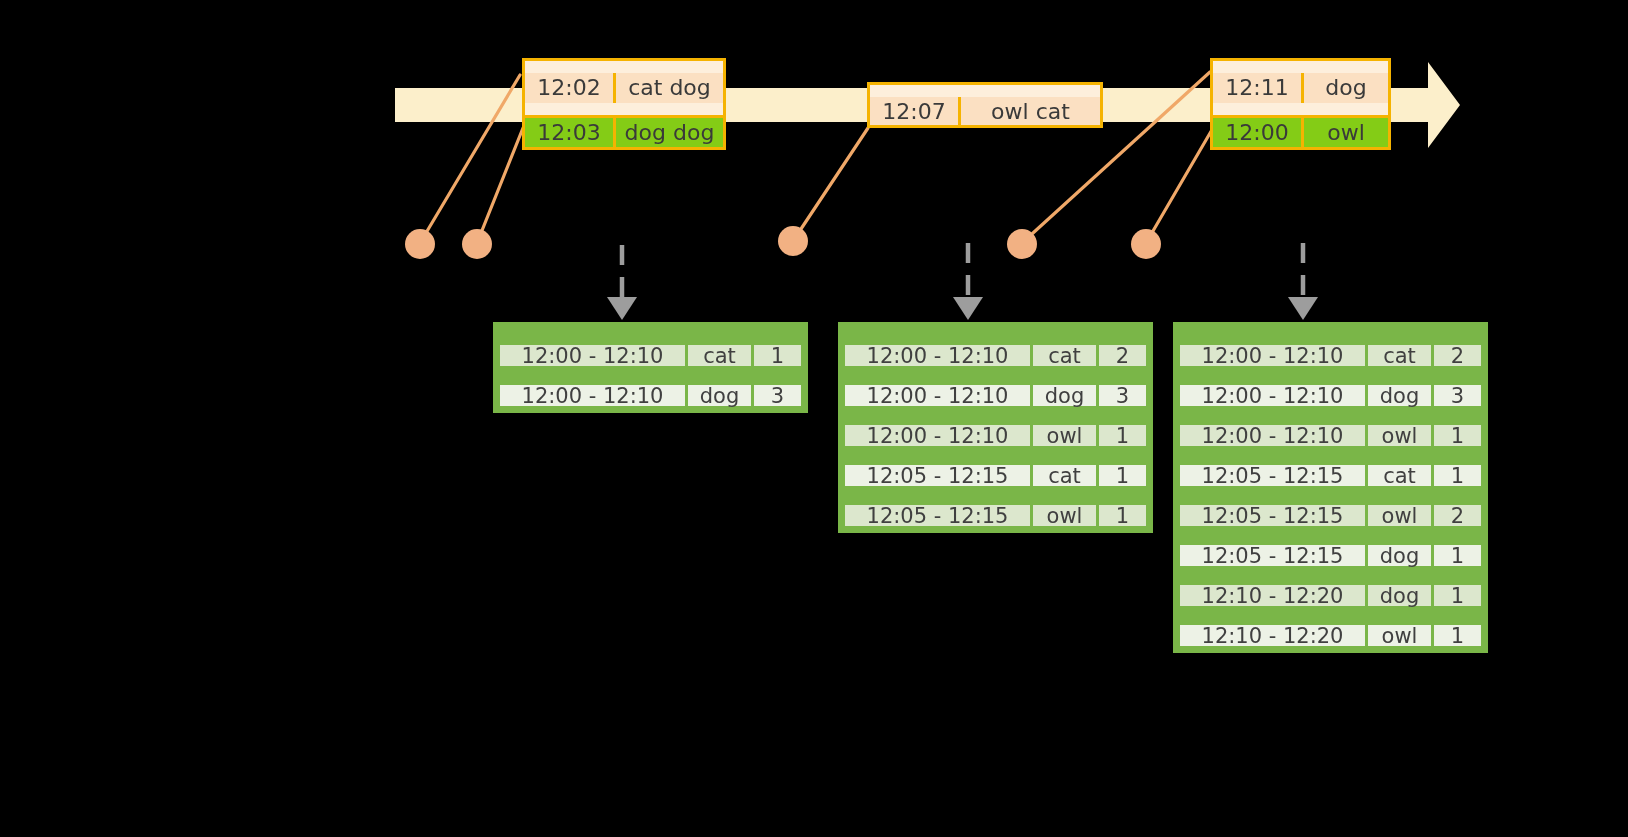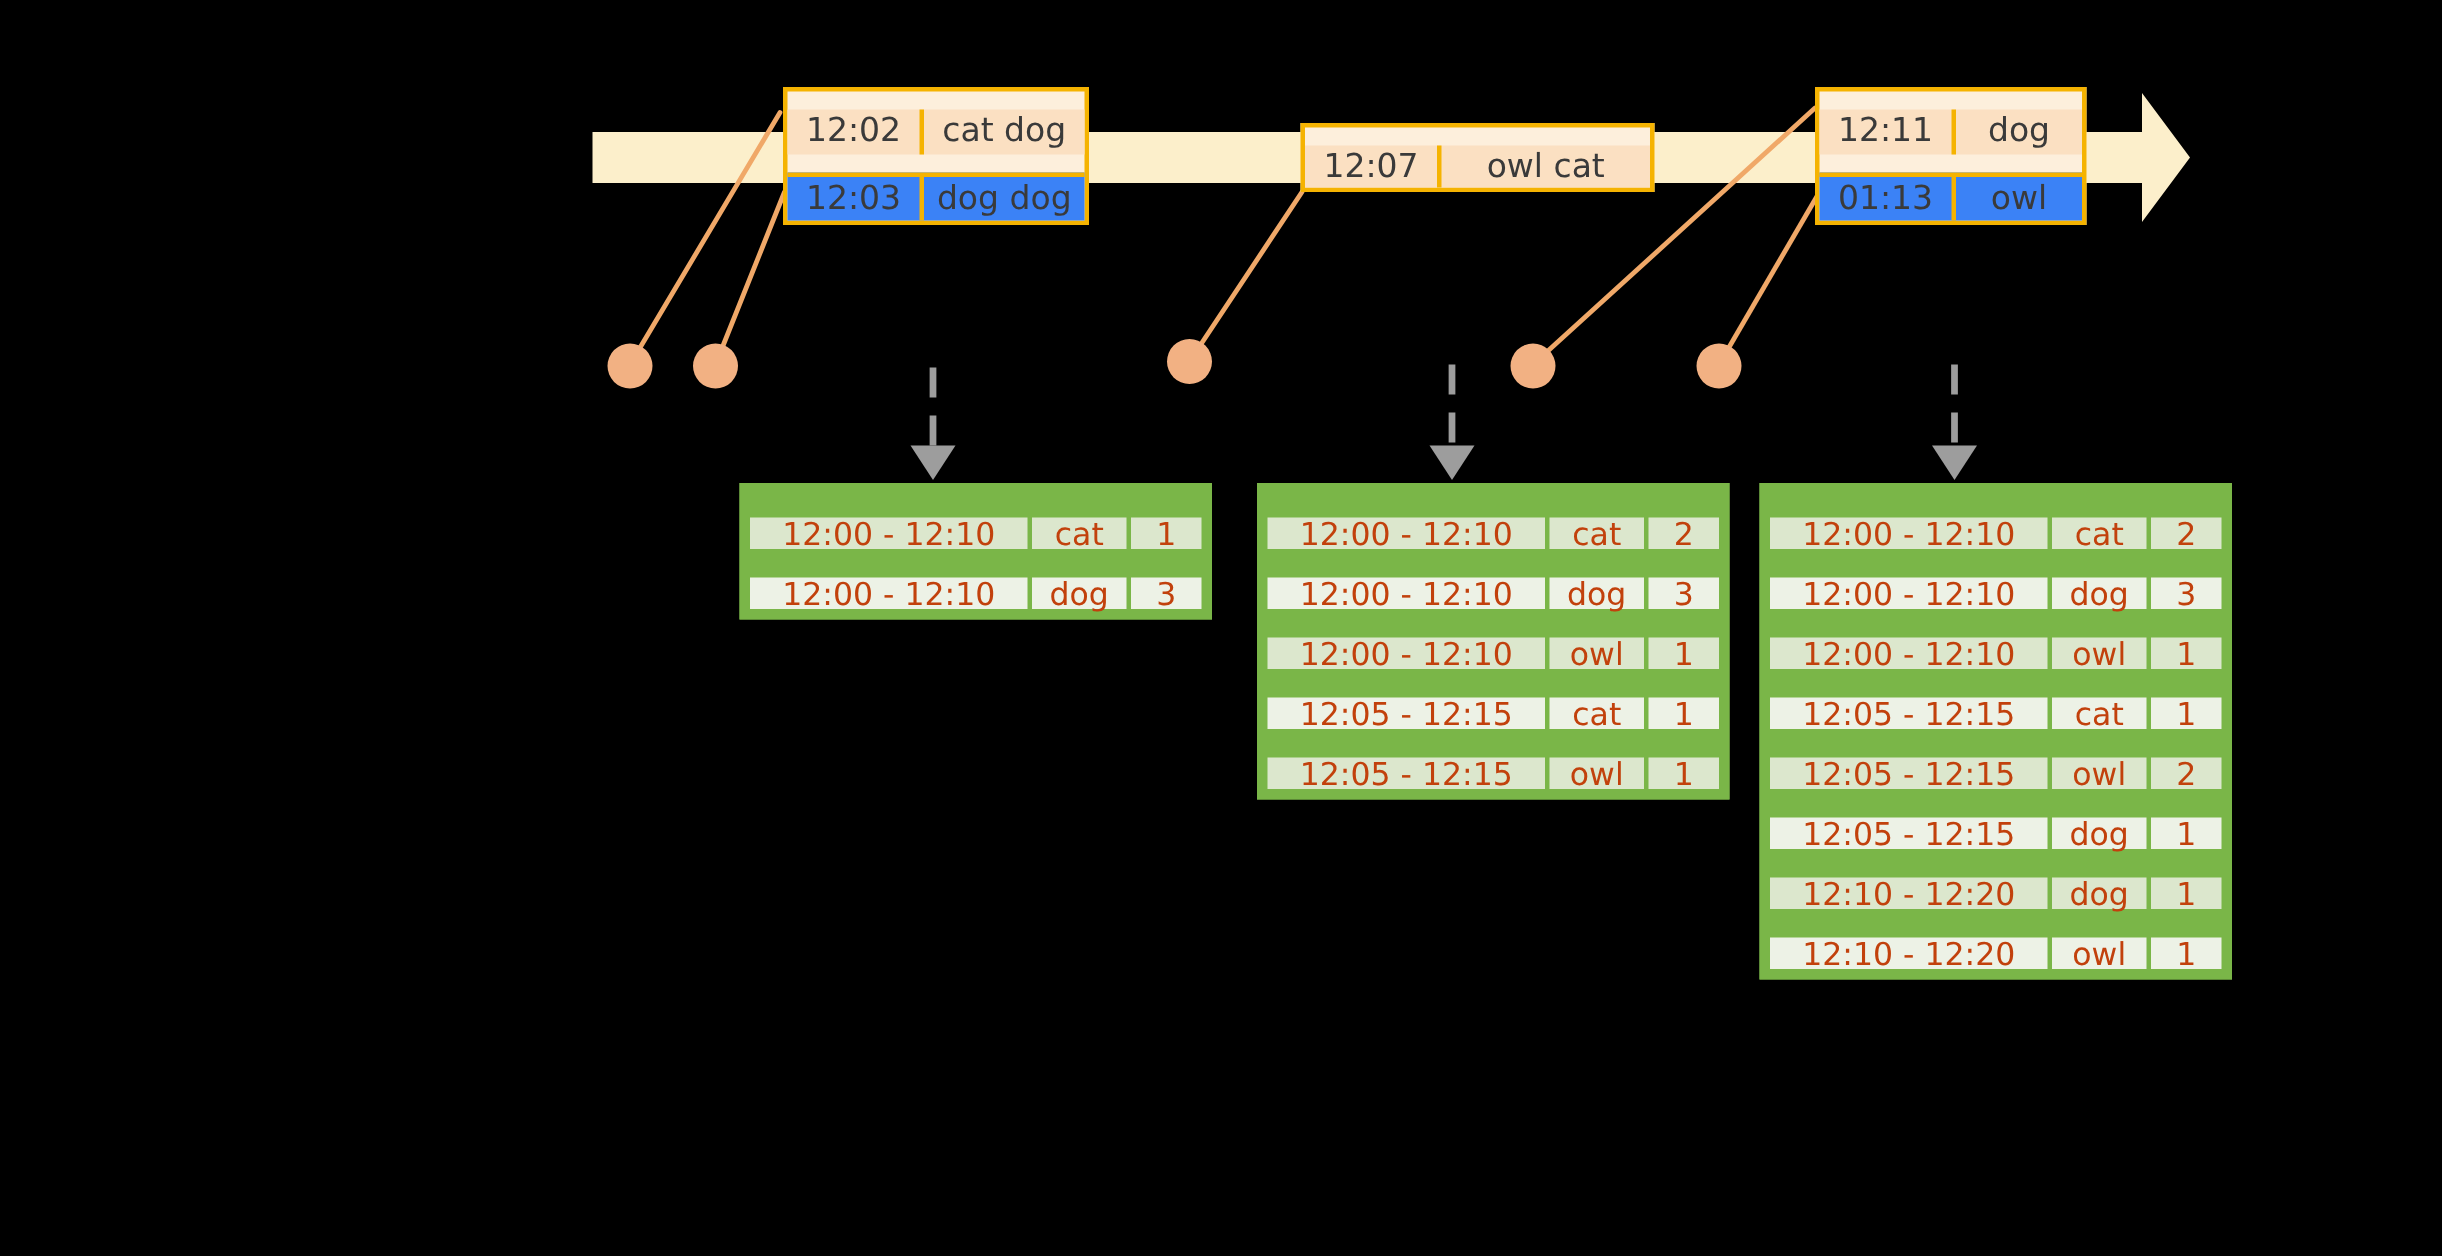--- a/index.html
+++ b/index.html
@@ -15,41 +15,41 @@
   .evt-box{
     position:absolute;
     border:3px solid #F5B301;
     box-sizing:border-box;
     display:flex;flex-direction:column;
     background:#FDEFDC;
   }
   .evt-row{display:flex;flex:1 1 0;margin-top:12px;}
   .evt-row + .evt-row{border-top:3px solid #F5B301;}
   .evt-row.r0{background:#FBE0C2;}
-  .evt-row.r1{background:#3b82f6;}
+  .evt-row.r1{background:#84cc16;}
   .evt-time,.evt-words{
     display:flex;align-items:center;justify-content:center;
     font-size:22px;white-space:nowrap;color:#3a3a3a;
   }
   .evt-time{width:88px;}
   .evt-words{flex:1;border-left:3px solid #F5B301;}
 
   
   .res-table{
     position:absolute;
     border:4px solid #7AB648;
     box-sizing:border-box;
     display:flex;flex-direction:column;
     background:#7AB648;
     gap:3px;padding:3px;
   }
   .res-row{display:flex;gap:3px;height:37px;}
   .res-cell{
     display:flex;align-items:center;justify-content:center;
-    font-size:21px;color:#c2410c;white-space:nowrap;margin-top:16px;
+    font-size:21px;color:#404040;white-space:nowrap;margin-top:16px;
   }
   .res-row.even .res-cell{background:#DCE7CD;}
   .res-row.odd  .res-cell{background:#EDF2E6;}
   .c-window{width:185px;}
   .c-key{width:63px;text-align:right;}
   .c-count{width:47px;}
 </style>
 </head>
 <body>
 
@@ -110,21 +110,21 @@
       <div class="evt-words">owl cat</div>
     </div>
   </div>
 
   <div class="evt-box" style="left:1210px;top:58px;width:181px;height:92px;">
     <div class="evt-row r0">
       <div class="evt-time">12:11</div>
       <div class="evt-words">dog</div>
     </div>
     <div class="evt-row r1">
-      <div class="evt-time">01:13</div>
+      <div class="evt-time">12:00</div>
       <div class="evt-words">owl</div>
     </div>
   </div>
 
   <div class="res-table" id="res1" style="left:493px;top:322px;">
       <div class="res-row even">
         <div class="res-cell c-window">12:00 - 12:10</div>
         <div class="res-cell c-key">cat</div>
         <div class="res-cell c-count">1</div>
       </div>

